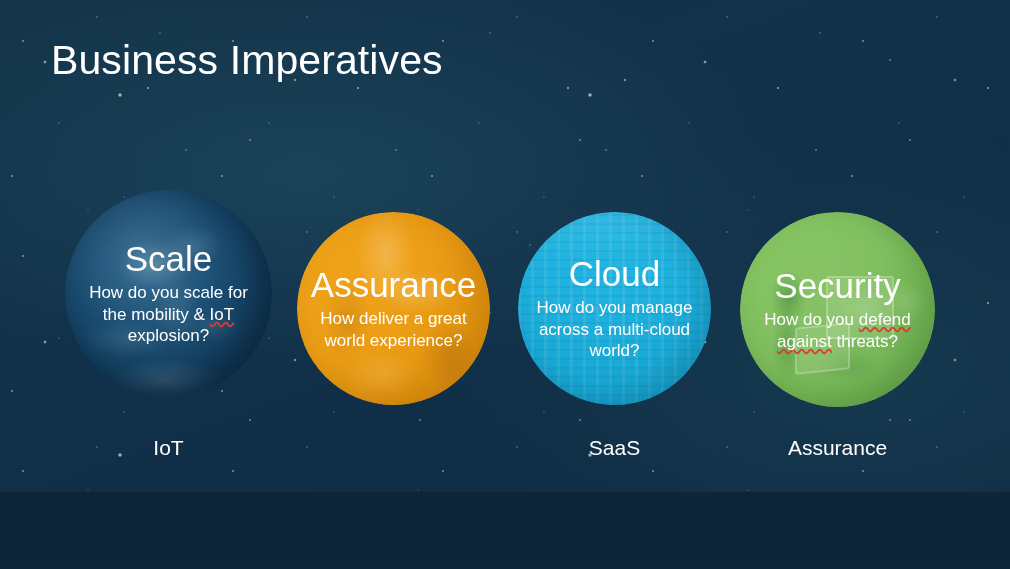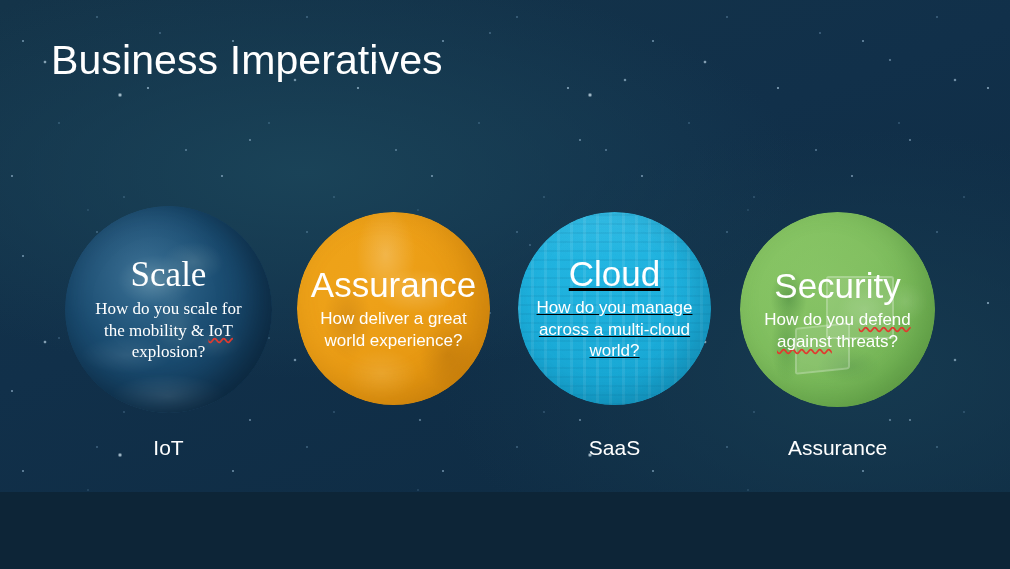--- a/index.html
+++ b/index.html
@@ -116,21 +116,21 @@
 
   .caption {
     position: absolute;
     text-align: center;
     color: #ffffff;
     font-size: 21px;
     white-space: nowrap;
   }
 
   
-  #circle-scale { left: 65px; top: 206px; width: 207px; height: 207px; font-family: Liberation Serif, serif; }
+  #circle-scale { left: 65px; top: 190px; width: 207px; height: 207px; }
   #circle-scale .art {
     background:
       radial-gradient(circle at 36% 30%, rgba(255,255,255,.16) 0%, rgba(255,255,255,0) 42%),
       radial-gradient(ellipse 26% 17% at 44% 36%, rgba(198,216,206,.42), transparent 72%),
       radial-gradient(ellipse 20% 13% at 62% 27%, rgba(186,206,200,.34), transparent 74%),
       radial-gradient(ellipse 15% 22% at 54% 59%, rgba(170,195,190,.30), transparent 76%),
       radial-gradient(ellipse 30% 12% at 30% 72%, rgba(205,222,230,.26), transparent 74%),
       radial-gradient(ellipse 18% 10% at 72% 66%, rgba(190,212,215,.25), transparent 76%),
       radial-gradient(ellipse 40% 15% at 50% 92%, rgba(225,238,245,.40), transparent 70%),
       radial-gradient(circle at 42% 38%, #2e668c 0%, #1d4f74 48%, #143c5c 80%, #0f2f49 100%);
@@ -151,21 +151,21 @@
       radial-gradient(ellipse 20% 24% at 78% 74%, rgba(132,76,12,.32), transparent 74%),
       radial-gradient(ellipse 26% 18% at 44% 84%, rgba(255,238,200,.22), transparent 72%),
       linear-gradient(128deg, #f0a81d 0%, #eda019 40%, #e59712 70%, #d98a0c 100%);
   }
   #circle-assurance .tint {
     background: radial-gradient(circle at 44% 40%, rgba(246,169,25,.26) 0%, rgba(230,150,14,.34) 70%, rgba(204,130,8,.44) 100%);
     box-shadow: inset -12px -10px 30px rgba(150,88,6,.30);
   }
 
   
-  #circle-cloud { left: 518px; top: 212px; width: 193px; height: 193px; text-decoration: underline; }
+  #circle-cloud { left: 518px; top: 212px; width: 193px; height: 193px; }
   #circle-cloud .art {
     background:
       repeating-linear-gradient(90deg,
         rgba(255,255,255,.11) 0px, rgba(255,255,255,.11) 3px,
         rgba(255,255,255,0) 3px, rgba(255,255,255,0) 13px),
       repeating-linear-gradient(0deg,
         rgba(10,110,150,.16) 0px, rgba(10,110,150,.16) 2px,
         rgba(255,255,255,0) 2px, rgba(255,255,255,0) 9px),
       linear-gradient(180deg, #27bbe6 0%, #1fb2de 45%, #17a6d2 100%);
   }

